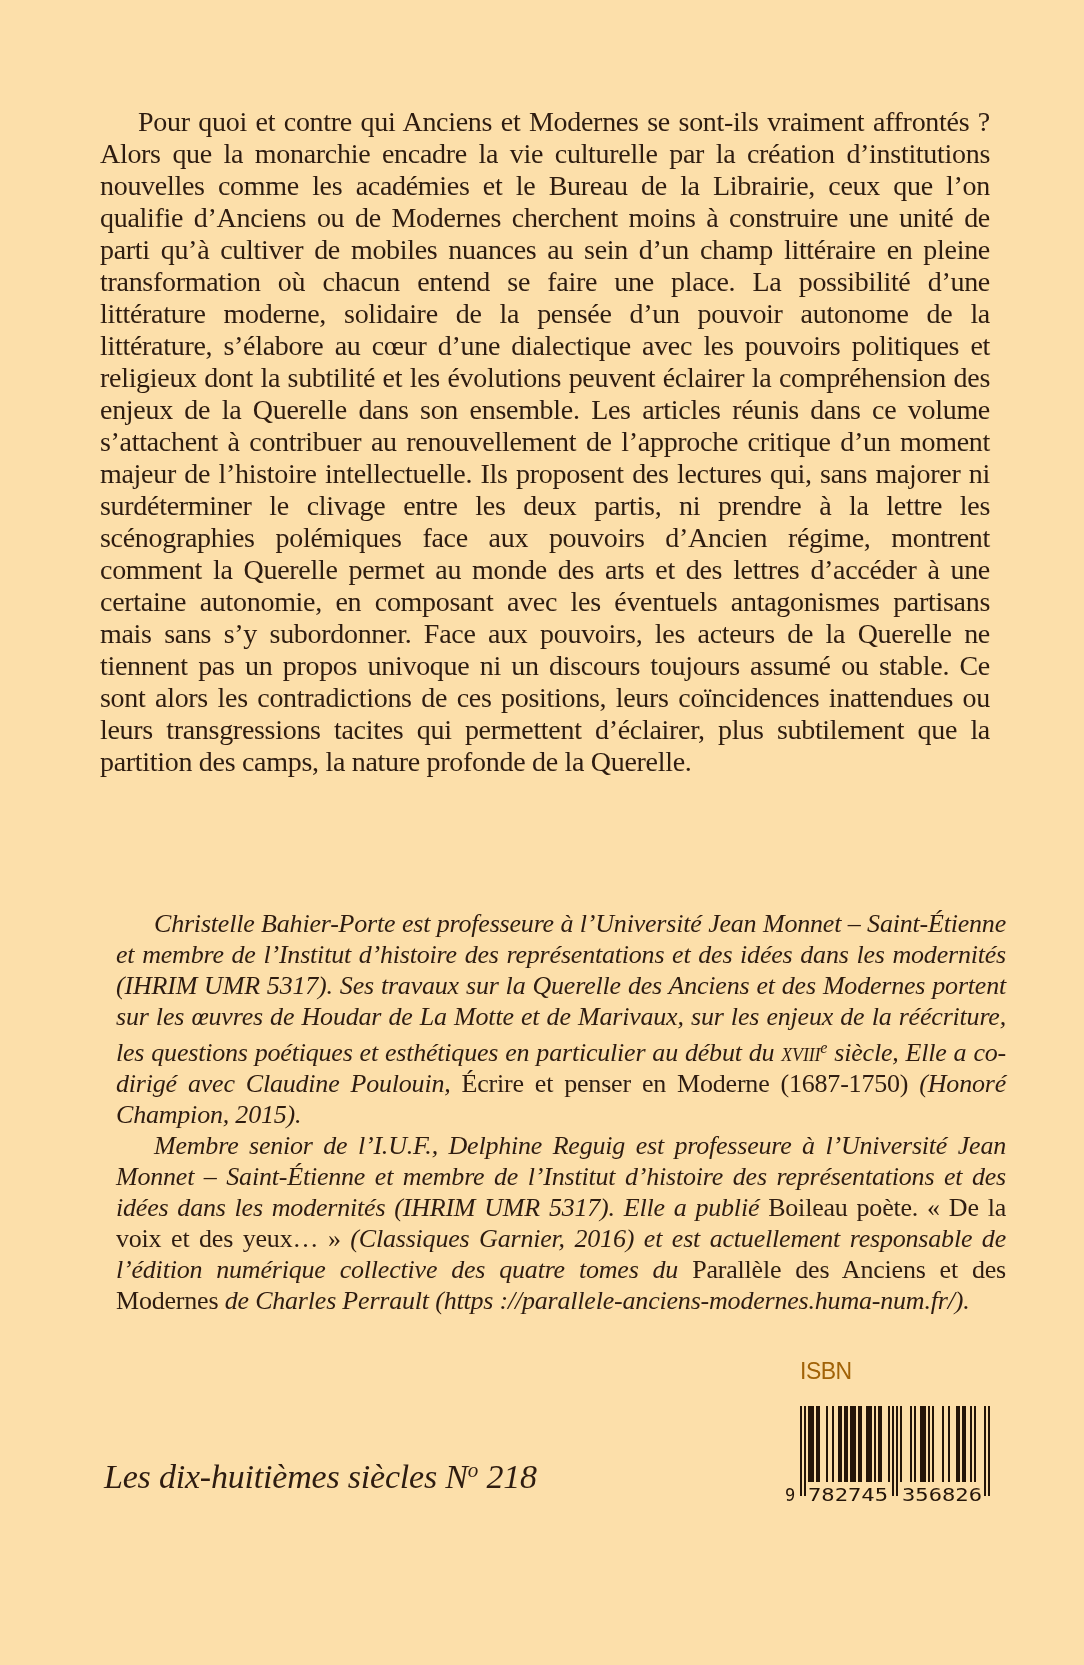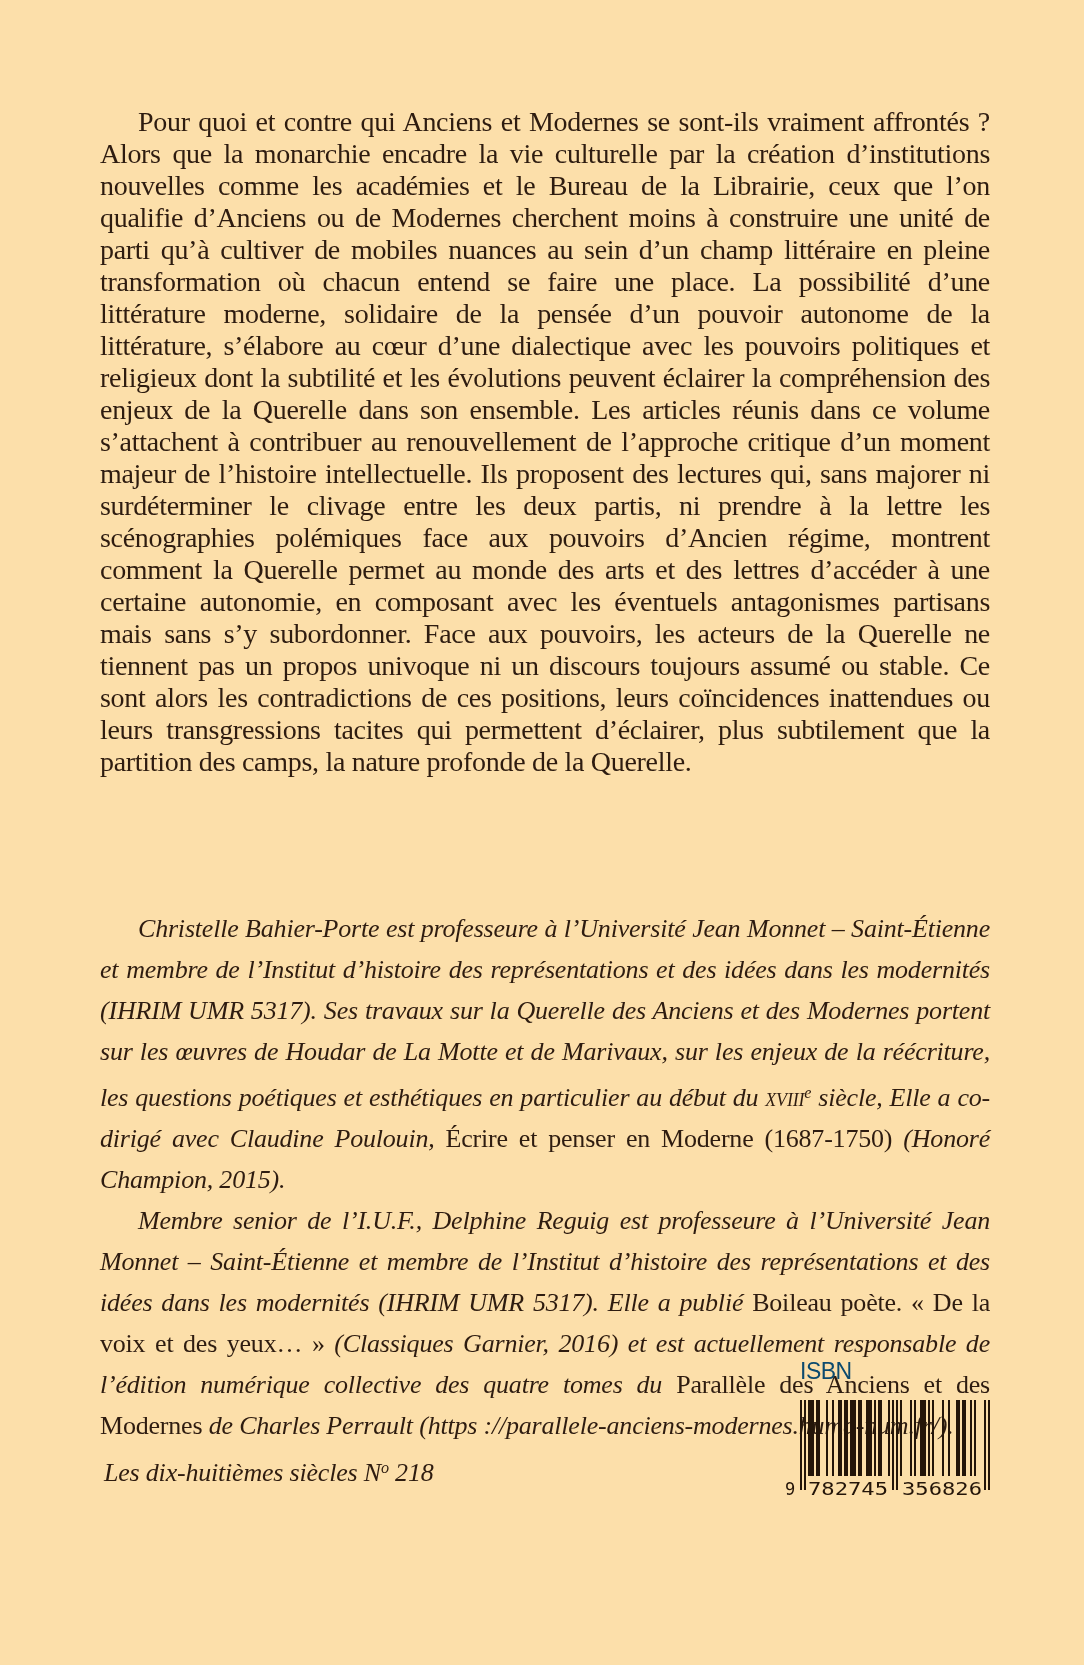--- a/index.html
+++ b/index.html
@@ -22,25 +22,25 @@
     margin: 0;
     font-size: 28px;
     line-height: 32px;
     letter-spacing: -0.3px;
     text-align: justify;
     text-indent: 38px;
   }
   
   .bios {
     position: absolute;
-    left: 100px;
+    left: 116px;
     top: 908px;
     width: 890px;
     font-size: 26px;
-    line-height: 41px;
+    line-height: 31px;
     letter-spacing: -0.2px;
     text-align: justify;
     font-style: italic;
   }
   .bios p { margin: 0; text-indent: 38px; }
   .seg-i { }
   .seg-r { font-style: normal; }
   .seg-sc { font-variant: small-caps; font-variant-caps: small-caps; }
   .seg-sup { font-size: 0.62em; vertical-align: 0.5em; }
   
@@ -51,32 +51,32 @@
     width: 206px;
   }
   .isbn-row {
     margin-left: 16px;
     display: flex;
     justify-content: space-between;
     align-items: baseline;
     font-family: "Liberation Sans", sans-serif;
     font-size: 23px;
     letter-spacing: -0.5px;
-    color: #0c4a6e;
-    margin-bottom: 15px;
+    color: #a16207;
+    margin-bottom: 21px;
   }
   .barcode-svg { display: block; width: 206px; height: 98px; }
   
   .series {
     position: absolute;
     left: 104px;
     top: 1458px;
     margin: 0;
     font-style: italic;
-    font-size: 26px;
+    font-size: 34px;
     letter-spacing: -0.2px;
   }
 </style>
 </head>
 <body>
 
 <div class="page">
 
   <p class="blurb">Pour quoi et contre qui Anciens et Modernes se sont-ils vraiment affrontés ? Alors que la monarchie encadre la vie culturelle par la création d’institutions nouvelles comme les académies et le Bureau de la Librairie, ceux que l’on qualifie d’Anciens ou de Modernes cherchent moins à construire une unité de parti qu’à cultiver de mobiles nuances au sein d’un champ littéraire en pleine transformation où chacun entend se faire une place. La possibilité d’une littérature moderne, solidaire de la pensée d’un pouvoir autonome de la littérature, s’élabore au cœur d’une dialectique avec les pouvoirs politiques et religieux dont la subtilité et les évolutions peuvent éclairer la compréhension des enjeux de la Querelle dans son ensemble. Les articles réunis dans ce volume s’attachent à contribuer au renouvellement de l’approche critique d’un moment majeur de l’histoire intellectuelle. Ils proposent des lectures qui, sans majorer ni surdéterminer le clivage entre les deux partis, ni prendre à la lettre les scénographies polémiques face aux pouvoirs d’Ancien régime, montrent comment la Querelle permet au monde des arts et des lettres d’accéder à une certaine autonomie, en composant avec les éventuels antagonismes partisans mais sans s’y subordonner. Face aux pouvoirs, les acteurs de la Querelle ne tiennent pas un propos univoque ni un discours toujours assumé ou stable. Ce sont alors les contradictions de ces positions, leurs coïncidences inattendues ou leurs transgressions tacites qui permettent d’éclairer, plus subtilement que la partition des camps, la nature profonde de la Querelle.</p>
 

